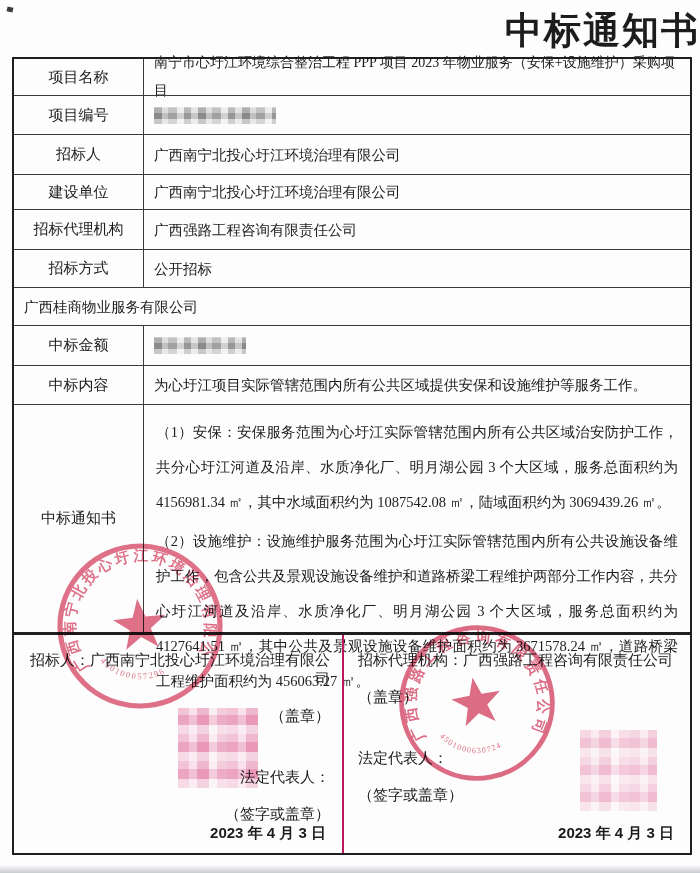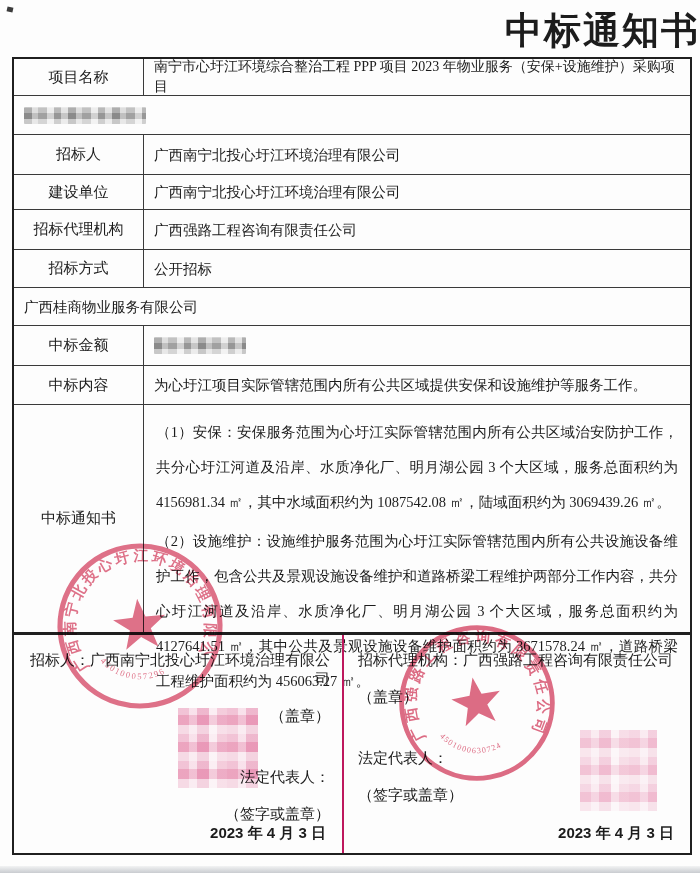--- a/index.html
+++ b/index.html
@@ -20,21 +20,21 @@
   }
   .t-row{display:flex;border-top:1px solid #3a3a3a;box-sizing:border-box;}
   .t-row.first{border-top:none;}
   .t-label{
     width:130px;flex:0 0 130px;border-right:1px solid #3a3a3a;box-sizing:border-box;
     display:flex;align-items:center;justify-content:center;
     font-size:15px;text-align:center;padding:2px;
   }
   .t-value{
     flex:1;display:flex;align-items:center;box-sizing:border-box;
-    padding:4px 10px;font-size:14.5px;line-height:20px;
+    padding:4px 10px;font-size:14.5px;line-height:28px;
   }
   .scope-value{
     display:block;padding:10px 12px 6px 12px;text-align:justify;line-height:35px;
   }
   .scope-value p{margin:0 0 4px 0;}
   .redact-gray{
     height:17px;border-radius:1px;
     background:
       repeating-linear-gradient(0deg, rgba(255,255,255,.45) 0 5px, rgba(0,0,0,.10) 5px 11px, rgba(255,255,255,.2) 11px 16px),
       repeating-linear-gradient(90deg,#9a9a9a 0 8px,#d6d6d6 8px 14px,#b3b3b3 14px 23px,#e9e9e9 23px 30px,#a8a8a8 30px 37px,#dddddd 37px 44px);
@@ -72,20 +72,21 @@
 <div class="scan-mark-tl"></div>
 
 <div class="doc-table">
 
   <div class="t-row first" style="height:36px">
     <div class="t-label">项目名称</div>
     <div class="t-value" style="font-size:14px">南宁市心圩江环境综合整治工程 PPP 项目 2023 年物业服务（安保+设施维护）采购项目</div>
   </div>
 
   <div class="t-row" style="height:39px">
+    <div class="t-label">项目编号</div>
     <div class="t-value">
       <span class="redact-gray" style="width:122px"></span>
     </div>
   </div>
 
   <div class="t-row" style="height:40px">
     <div class="t-label">招标人</div>
     <div class="t-value">广西南宁北投心圩江环境治理有限公司</div>
   </div>
 

